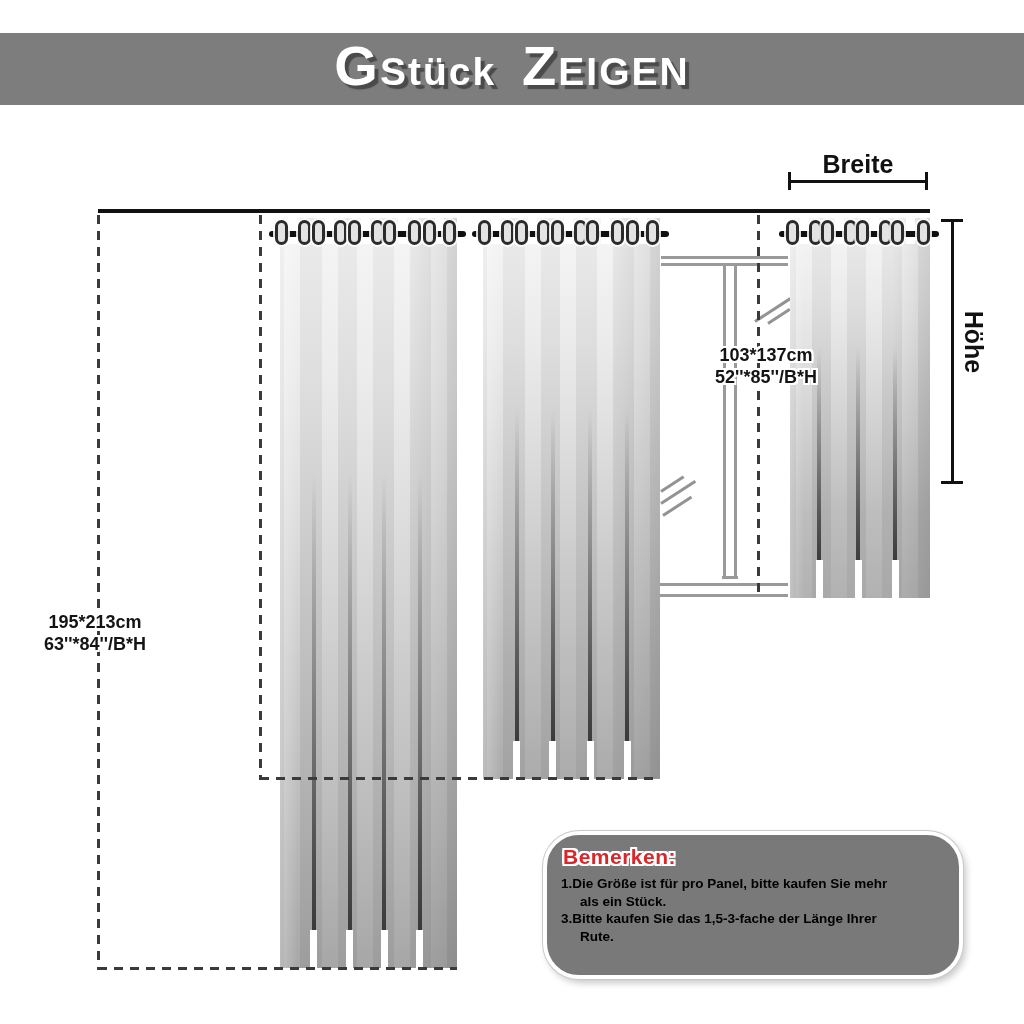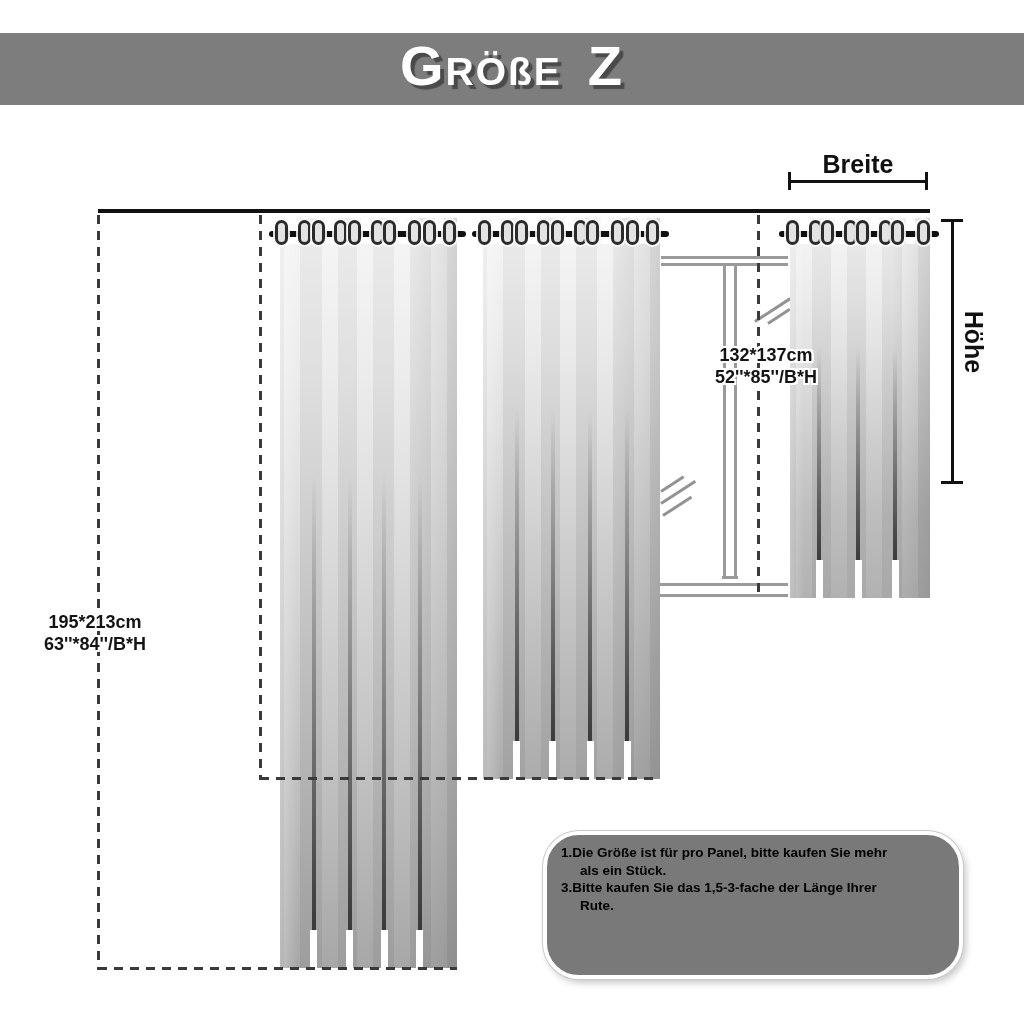--- a/index.html
+++ b/index.html
@@ -70,24 +70,25 @@
 </style>
 </head>
 <body>
 
 <div id="stage">
 
   <div class="banner" id="banner" style="background: rgb(125, 125, 125);">
     <div class="banner-title" id="banner-title">
         <span class="word">
           <span class="big">G</span>
-          <span class="small">RÖßE</span>
+          <span class="small">Stück</span>
         </span>
         <span class="word">
           <span class="big">Z</span>
+          <span class="small">EIGEN</span>
         </span>
       </div>
   </div>
 
   <div class="hline" style="left:98px;top:209px;width:832px;height:4px;"></div>
 
   <div>
     <div class="winline" style="left:661px;top:256px;width:127px;height:3px;"></div>
     <div class="winline" style="left:661px;top:263px;width:127px;height:3px;"></div>
     <div class="winline" style="left:723px;top:266px;width:3px;height:312px;"></div>
@@ -202,38 +203,39 @@
   <div class="dashh" style="left:98px;top:967px;width:359px;"></div>
   <div class="dashv" style="left:259px;top:215px;height:565px;"></div>
   <div class="dashh" style="left:260px;top:777px;width:400px;"></div>
   <div class="dashv" style="left:757px;top:215px;height:384px;"></div>
 
   <div class="dim-label" style="left:95px;top:633px;">
     <span>195*213cm</span><br>
     <span>63''*84''/B*H</span>
   </div>
   <div class="dim-label" style="left:766px;top:366px;">
-    <span>132*137cm</span><br>
+    <span>103*137cm</span><br>
     <span>52''*85''/B*H</span>
   </div>
 
   <div>
     <div class="measure-label" style="left:858px;top:164px;">Breite</div>
     <div class="hline" style="left:788px;top:180px;width:140px;height:3px;"></div>
     <div class="vline" style="left:788px;top:172px;width:3px;height:18px;"></div>
     <div class="vline" style="left:925px;top:172px;width:3px;height:18px;"></div>
   </div>
 
   <div>
     <div class="vline" style="left:951px;top:220px;width:3px;height:264px;"></div>
     <div class="hline" style="left:941px;top:219px;width:22px;height:3px;"></div>
     <div class="hline" style="left:941px;top:481px;width:22px;height:3px;"></div>
     <div class="measure-label rot" style="left:973px;top:342px;">Höhe</div>
   </div>
 
   <div class="notes">
+    <div class="notes-title">Bemerken:</div>
     <div id="notes-items">
         <div class="note-item">1.Die Größe ist für pro Panel, bitte kaufen Sie mehr<br>als ein Stück.</div>
         <div class="note-item">3.Bitte kaufen Sie das 1,5-3-fache der Länge Ihrer<br>Rute.</div>
       </div>
   </div>
 
 </div>
 
 </body></html>

